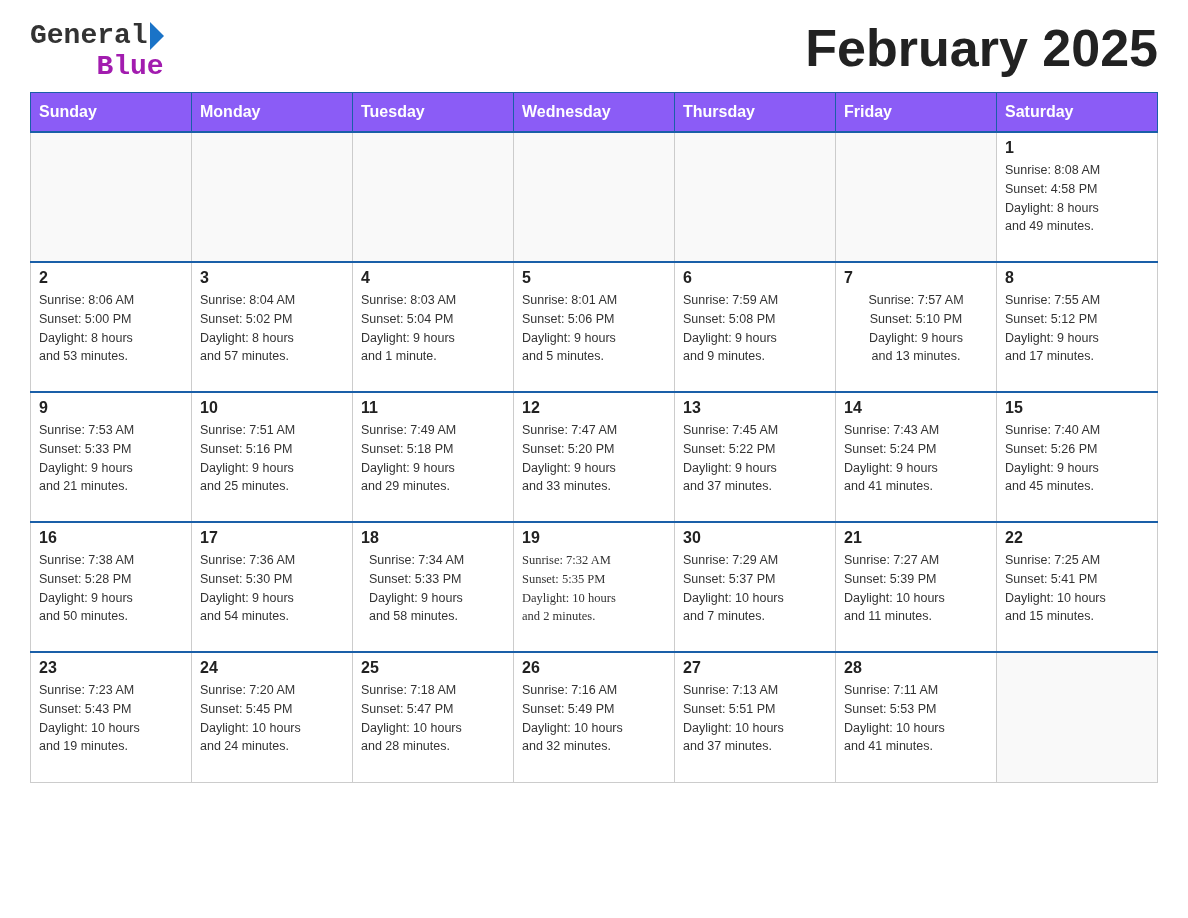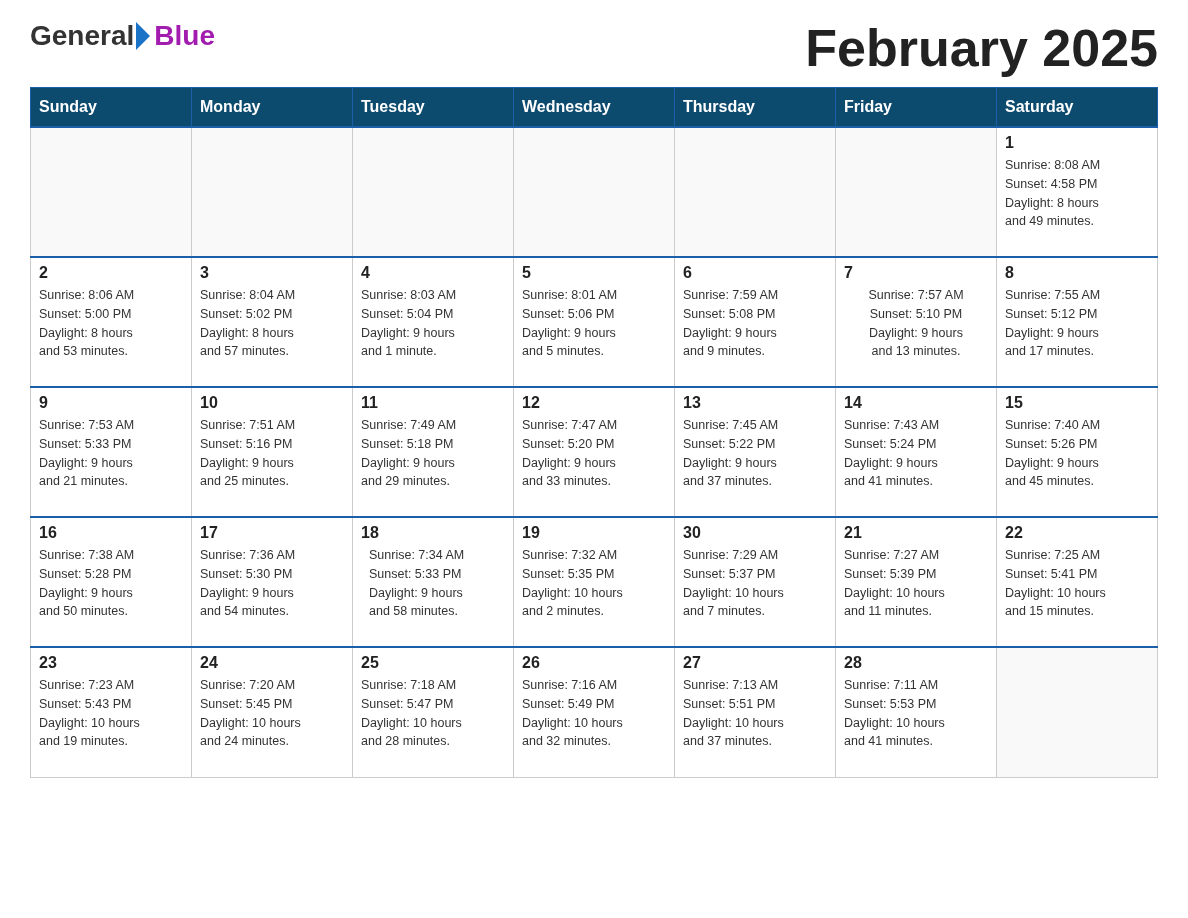--- a/index.html
+++ b/index.html
@@ -12,22 +12,23 @@
       padding: 20px 30px;
     }
     .header {
       display: flex;
       justify-content: space-between;
       align-items: flex-start;
       margin-bottom: 10px;
     }
     .logo {
       display: flex;
-      flex-direction: row;
-      align-items: center;
+      flex-direction: column;
+      align-items: flex-end;
+      font-family: Liberation Mono, monospace;
     }
     .logo-text {
       display: flex;
       align-items: center;
       font-size: 28px;
       font-weight: bold;
       color: #333;
     }
     .logo-arrow {
       width: 0;
@@ -57,21 +58,21 @@
     .location {
       font-size: 22px;
       color: #555;
     }
     .calendar {
       width: 100%;
       border-collapse: collapse;
       table-layout: fixed;
     }
     .calendar thead th {
-      background-color: #0c4a6e;
+      background-color: #8b5cf6;
       color: #fff;
       font-size: 16px;
       font-weight: bold;
       padding: 10px 8px;
       text-align: left;
       border: 1px solid #1a5fa8;
     }
     .calendar tbody td {
       vertical-align: top;
       border: 1px solid #ccc;
@@ -260,21 +261,21 @@
         </td>
         <td>
           <span class="day-number">18</span>
           <div class="day-info" style="white-space: pre-line; margin-left: 8px;">Sunrise: 7:34 AM
 Sunset: 5:33 PM
 Daylight: 9 hours
 and 58 minutes.</div>
         </td>
         <td>
           <span class="day-number">19</span>
-          <div class="day-info" style="white-space: pre-line;">Sunrise: 7:32 AM
+          <div class="day-info" style="white-space: pre-line; font-family: Liberation Serif, serif;">Sunrise: 7:32 AM
 Sunset: 5:35 PM
 Daylight: 10 hours
 and 2 minutes.</div>
         </td>
         <td>
           <span class="day-number">30</span>
           <div class="day-info" style="white-space: pre-line;">Sunrise: 7:29 AM
 Sunset: 5:37 PM
 Daylight: 10 hours
 and 7 minutes.</div>

